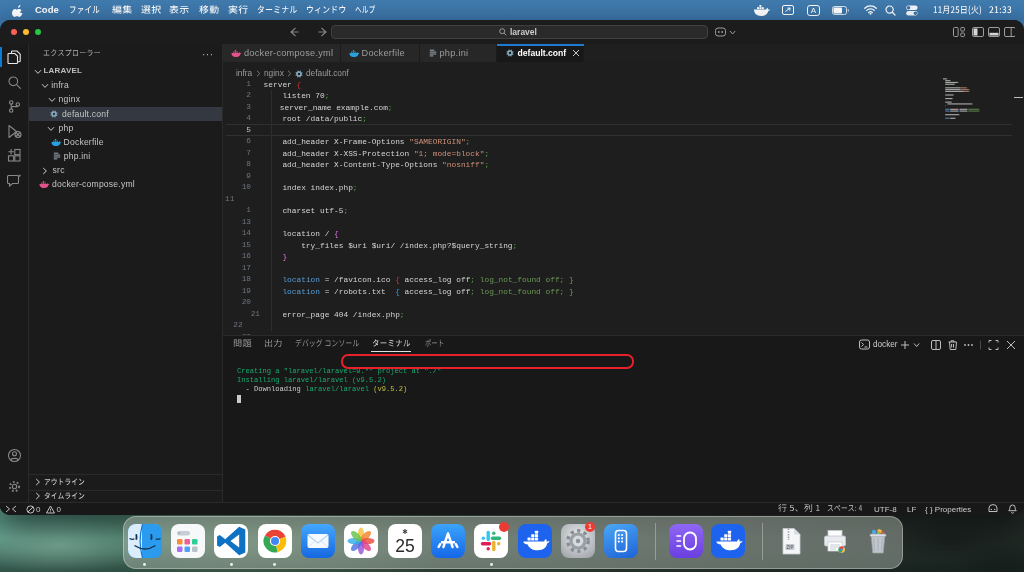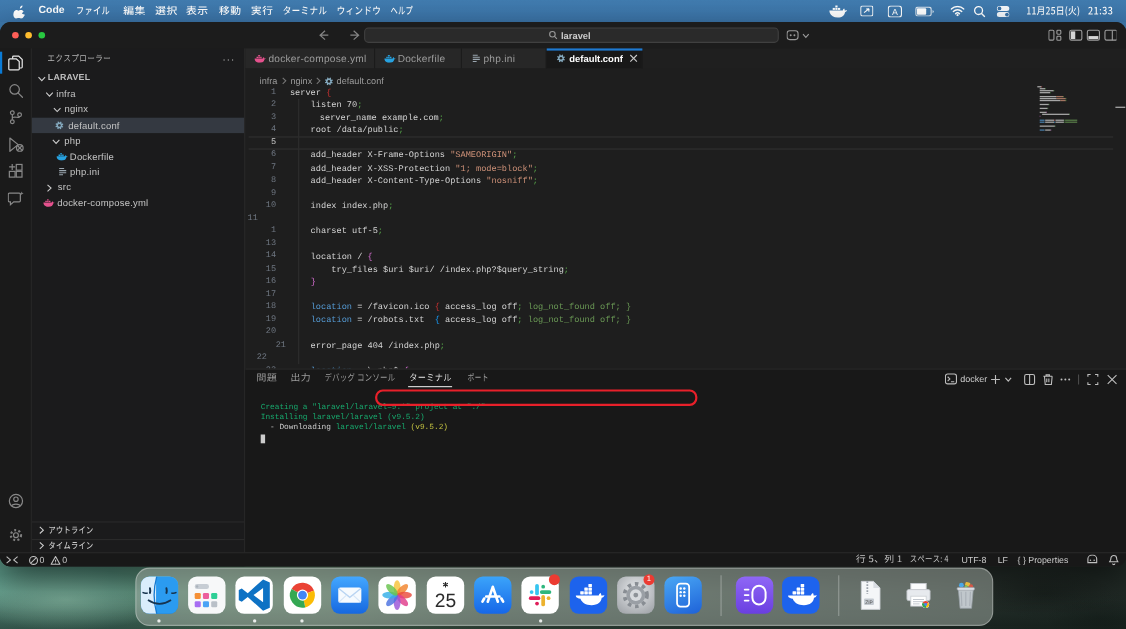--- a/index.html
+++ b/index.html
@@ -297,21 +297,21 @@
       <circle cx="5" cy="5" r="1.5" fill="#1e1e1e"></circle>
     </svg>
 <div class="abs" style="left:306px;top:47.5px;font-size:8.3px;color:#9b9b9b">default.conf</div>
 <div class="abs" style="left:226px;top:104.4px;width:786px;height:11.50px;border-top:1px solid #303030;border-bottom:1px solid #303030"></div>
 <div class="abs" style="left:270.5px;top:69.9px;width:1px;height:241.5px;background:#2d2d2d"></div>
 <div class="abs mono" style="left:225px;top:59.9px;width:26px;text-align:right;font-size:7.8px;color:#6e7681">1</div>
 <div class="abs mono" style="left:263.6px;top:59.9px;font-size:7.83px;white-space:pre"><span style="color:#d4d4d4">server </span><span style="color:#cd3131">{</span></div>
 <div class="abs mono" style="left:225px;top:71.4px;width:26px;text-align:right;font-size:7.8px;color:#6e7681">2</div>
 <div class="abs mono" style="left:263.6px;top:71.4px;font-size:7.83px;white-space:pre"><span style="color:#d4d4d4">    listen 70</span><span style="color:#57a64a">;</span></div>
 <div class="abs mono" style="left:225px;top:82.9px;width:26px;text-align:right;font-size:7.8px;color:#6e7681">3</div>
-<div class="abs mono" style="left:272px;top:82.9px;font-size:7.83px;white-space:pre"><span style="color:#d4d4d4">    server_name example.com</span><span style="color:#57a64a">;</span></div>
+<div class="abs mono" style="left:261px;top:82.9px;font-size:7.83px;white-space:pre"><span style="color:#d4d4d4">    server_name example.com</span><span style="color:#57a64a">;</span></div>
 <div class="abs mono" style="left:225px;top:94.4px;width:26px;text-align:right;font-size:7.8px;color:#6e7681">4</div>
 <div class="abs mono" style="left:263.6px;top:94.4px;font-size:7.83px;white-space:pre"><span style="color:#d4d4d4">    root /data/public</span><span style="color:#57a64a">;</span></div>
 <div class="abs mono" style="left:225px;top:105.9px;width:26px;text-align:right;font-size:7.8px;color:#c6c6c6">5</div>
 <div class="abs mono" style="left:225px;top:117.4px;width:26px;text-align:right;font-size:7.8px;color:#6e7681">6</div>
 <div class="abs mono" style="left:263.6px;top:117.4px;font-size:7.83px;white-space:pre"><span style="color:#d4d4d4">    add_header X-Frame-Options </span><span style="color:#ce9178">"SAMEORIGIN"</span><span style="color:#57a64a">;</span></div>
 <div class="abs mono" style="left:225px;top:128.9px;width:26px;text-align:right;font-size:7.8px;color:#6e7681">7</div>
 <div class="abs mono" style="left:263.6px;top:128.9px;font-size:7.83px;white-space:pre"><span style="color:#d4d4d4">    add_header X-XSS-Protection </span><span style="color:#ce9178">"1; mode=block"</span><span style="color:#57a64a">;</span></div>
 <div class="abs mono" style="left:225px;top:140.4px;width:26px;text-align:right;font-size:7.8px;color:#6e7681">8</div>
 <div class="abs mono" style="left:263.6px;top:140.4px;font-size:7.83px;white-space:pre"><span style="color:#d4d4d4">    add_header X-Content-Type-Options </span><span style="color:#ce9178">"nosniff"</span><span style="color:#57a64a">;</span></div>
 <div class="abs mono" style="left:225px;top:151.9px;width:26px;text-align:right;font-size:7.8px;color:#6e7681">9</div>

